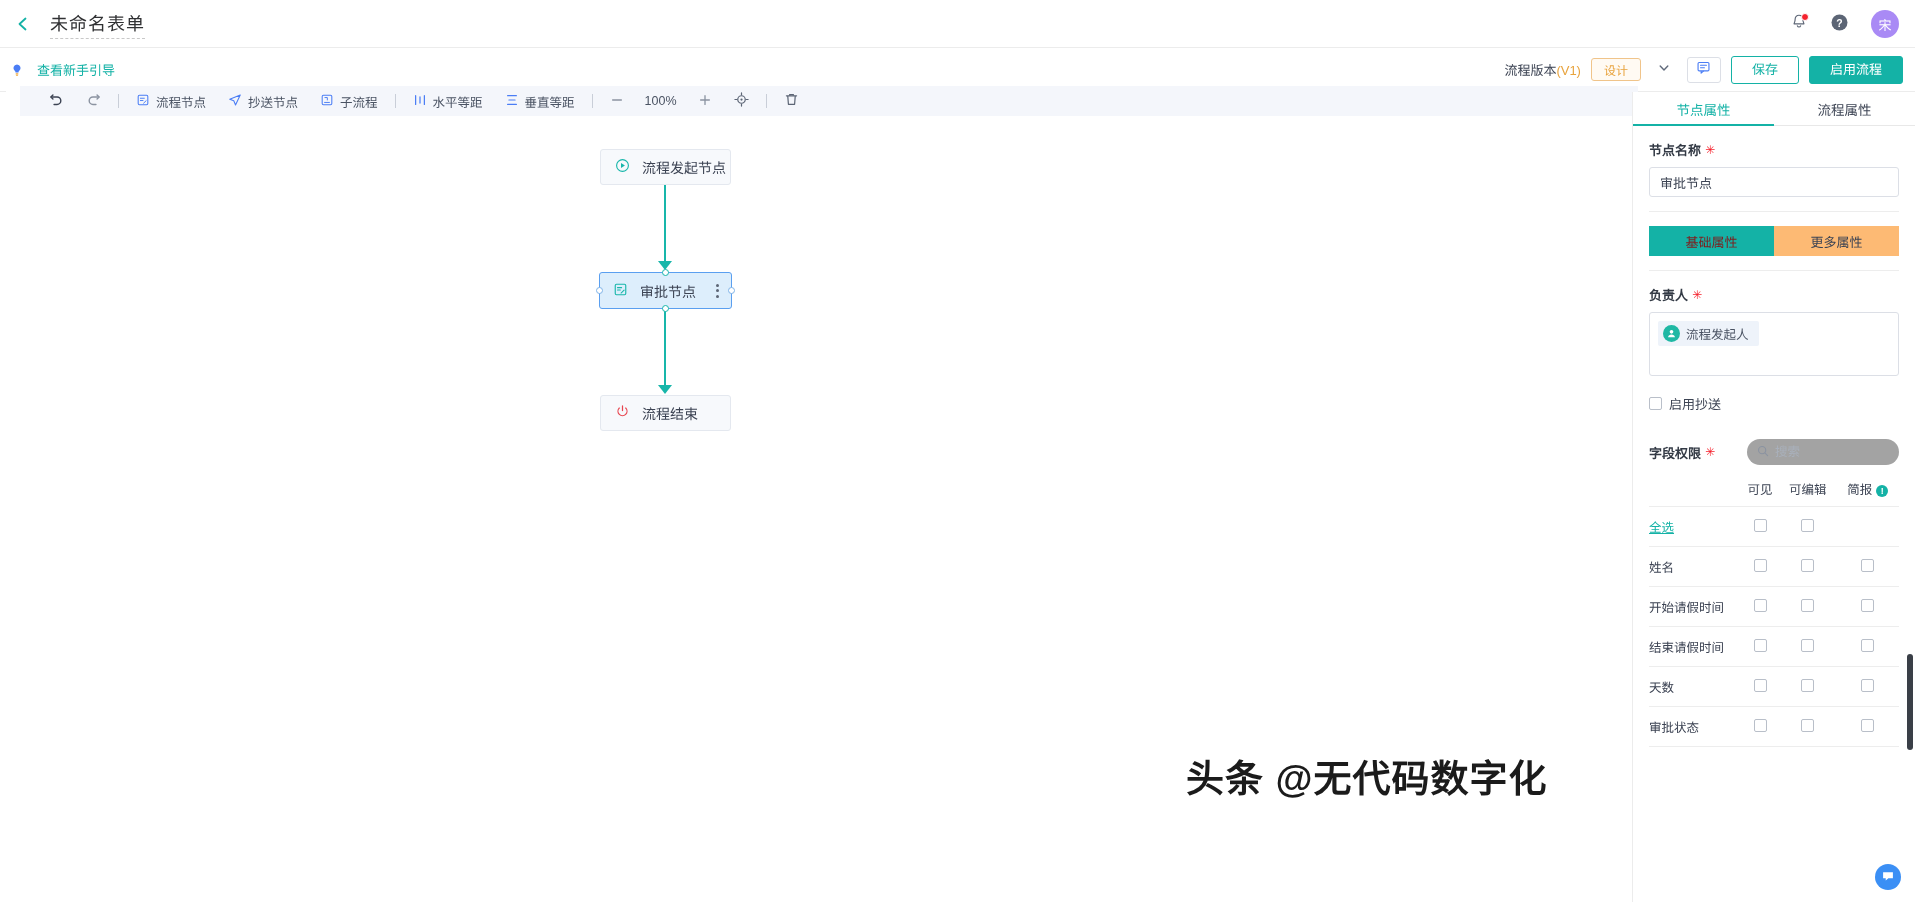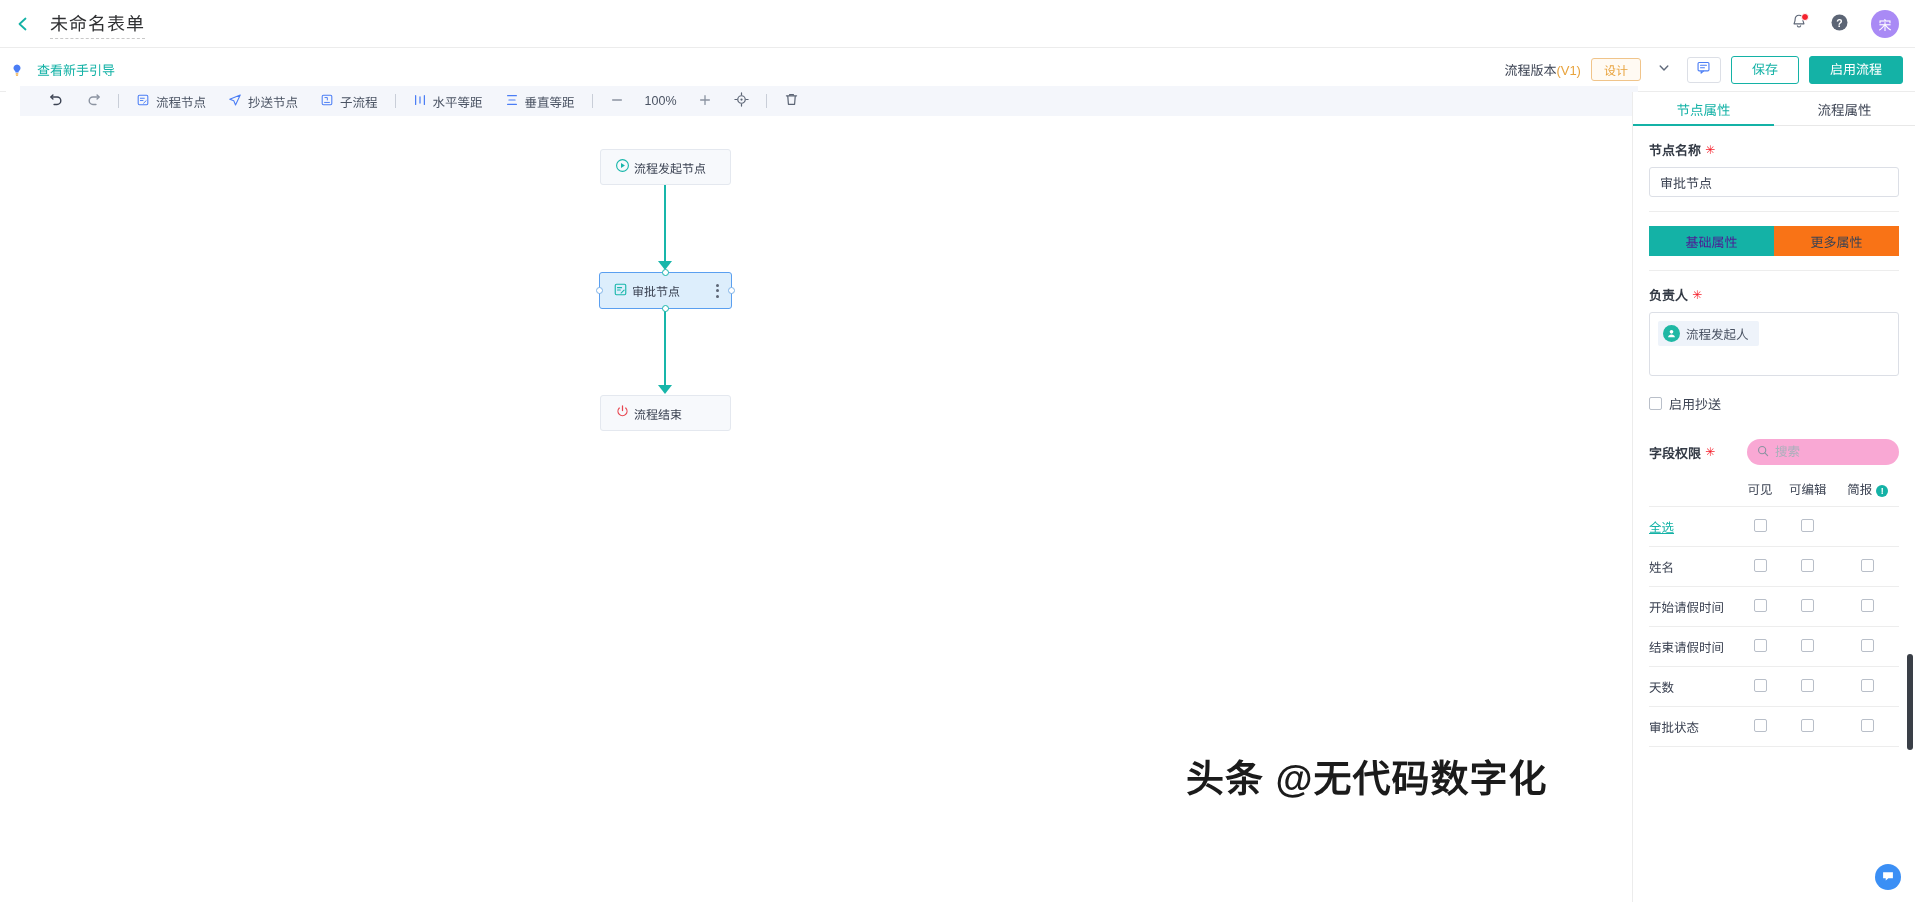--- a/index.html
+++ b/index.html
@@ -110,22 +110,22 @@
   }
   .tb-icon-only { padding: 0 11px; }
   .tb-sep { width: 1px; height: 14px; background: #c9ced8; margin: 0 6px; }
   .tb-zoom { font-size: 12.5px; color: #4a5363; padding: 0 10px; cursor: default; }
 
   
   .flow { position: absolute; left: 0; top: 30px; width: 100%; height: 100%; }
   .node {
     position: absolute; background: #f7f9fc; border: 1px solid #e4e8ef;
     border-radius: 3px; height: 36px; width: 131px;
-    display: flex; align-items: center; padding-left: 14px; gap: 4px;
-    font-size: 12px; color: #3c4353; cursor: pointer;
+    display: flex; align-items: center; padding-left: 14px; gap: 12px;
+    font-size: 14px; color: #3c4353; cursor: pointer;
   }
   .node-start { left: 594px; top: 36px; }
   .node-end   { left: 594px; top: 282px; }
   .node-sel {
     left: 593px; top: 159px; width: 133px; height: 37px;
     background: #ddeefc; border: 1px solid #5a9ff0; padding-left: 13px;
   }
   .node-dots {
     position: absolute; right: 12px; top: 50%; transform: translateY(-50%);
     display: flex; flex-direction: column; gap: 2.5px; cursor: pointer;
@@ -175,23 +175,23 @@
   .req { color: #f5222d; font-size: 12px; line-height: 1; }
   .text-input {
     width: 100%; height: 30px; border: 1px solid #dcdfe6; border-radius: 3px;
     font-size: 13px; color: #3c4353; padding: 0 10px; outline: none;
     font-family: inherit; background: #fff;
   }
   .divider { height: 1px; background: #ededed; margin: 14px 0 14px 0; }
   .segmented { display: flex; width: 100%; }
   .seg {
     flex: 1; height: 30px; display: flex; align-items: center; justify-content: center;
-    font-size: 13px; cursor: pointer; background: #f97316; color: #3c4353;
-  }
-  .seg.active { background: #14b2a6; color: #4c1d95; }
+    font-size: 13px; cursor: pointer; background: #fdba74; color: #3c4353;
+  }
+  .seg.active { background: #14b2a6; color: #7f1d1d; }
   .owner-box {
     border: 1px solid #dcdfe6; border-radius: 3px; height: 64px; padding: 8px;
   }
   .owner-chip {
     display: inline-flex; align-items: center; gap: 6px; background: #eef3fa;
     border-radius: 2px; padding: 3px 10px 3px 5px; font-size: 12.5px; color: #4a5363;
     cursor: pointer;
   }
   .chip-av {
     width: 17px; height: 17px; border-radius: 50%; background: #1fb8a4;
@@ -201,21 +201,21 @@
   .chkbox {
     width: 13px; height: 13px; border: 1px solid #b9bfc9; border-radius: 2px; background: #fff;
     display: inline-block; flex: none;
   }
   .chk-label { font-size: 13px; color: #3c4353; }
 
   .perm-head {
     display: flex; align-items: center; justify-content: space-between; margin-top: 26px;
   }
   .search-box {
-    width: 152px; height: 26px; border-radius: 13px; background: #f9a8d4;
+    width: 152px; height: 26px; border-radius: 13px; background: #a3a3a3;
     display: flex; align-items: center; gap: 6px; padding: 0 10px;
   }
   .search-box input {
     border: none; outline: none; background: transparent; font-size: 12.5px;
     color: #3c4353; width: 100%; font-family: inherit;
   }
   .search-box input::placeholder { color: #a9b0bb; }
 
   table.perm { width: 100%; border-collapse: collapse; margin-top: 8px; }
   table.perm th {

